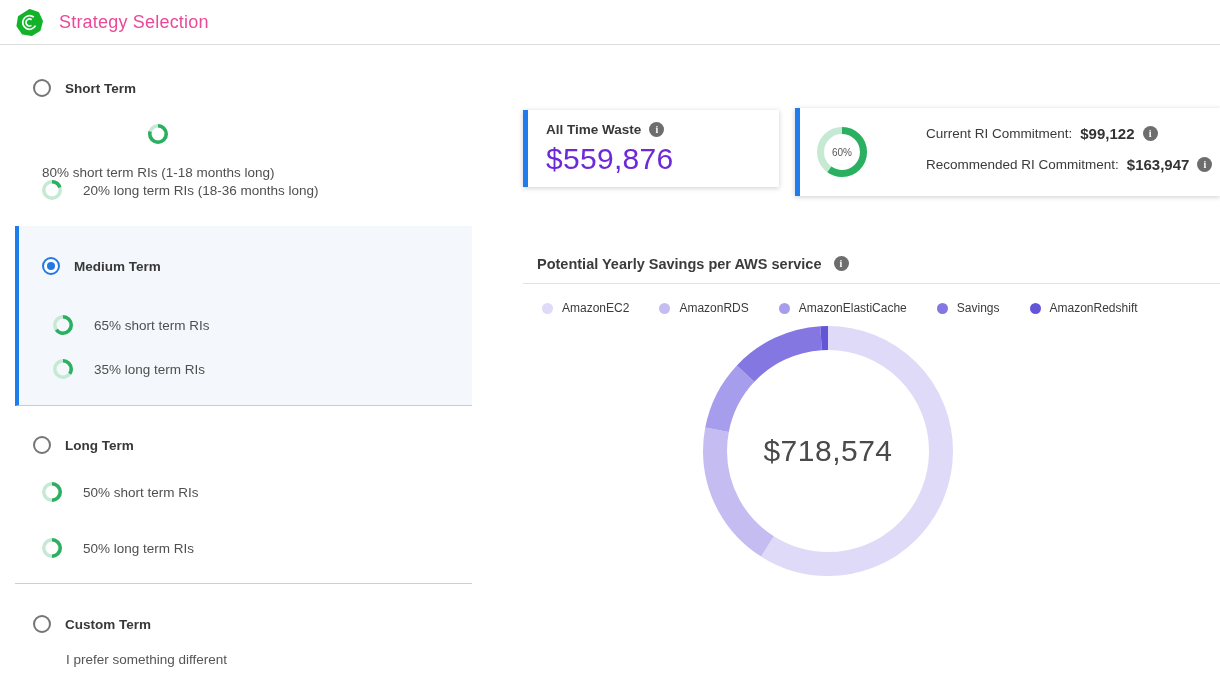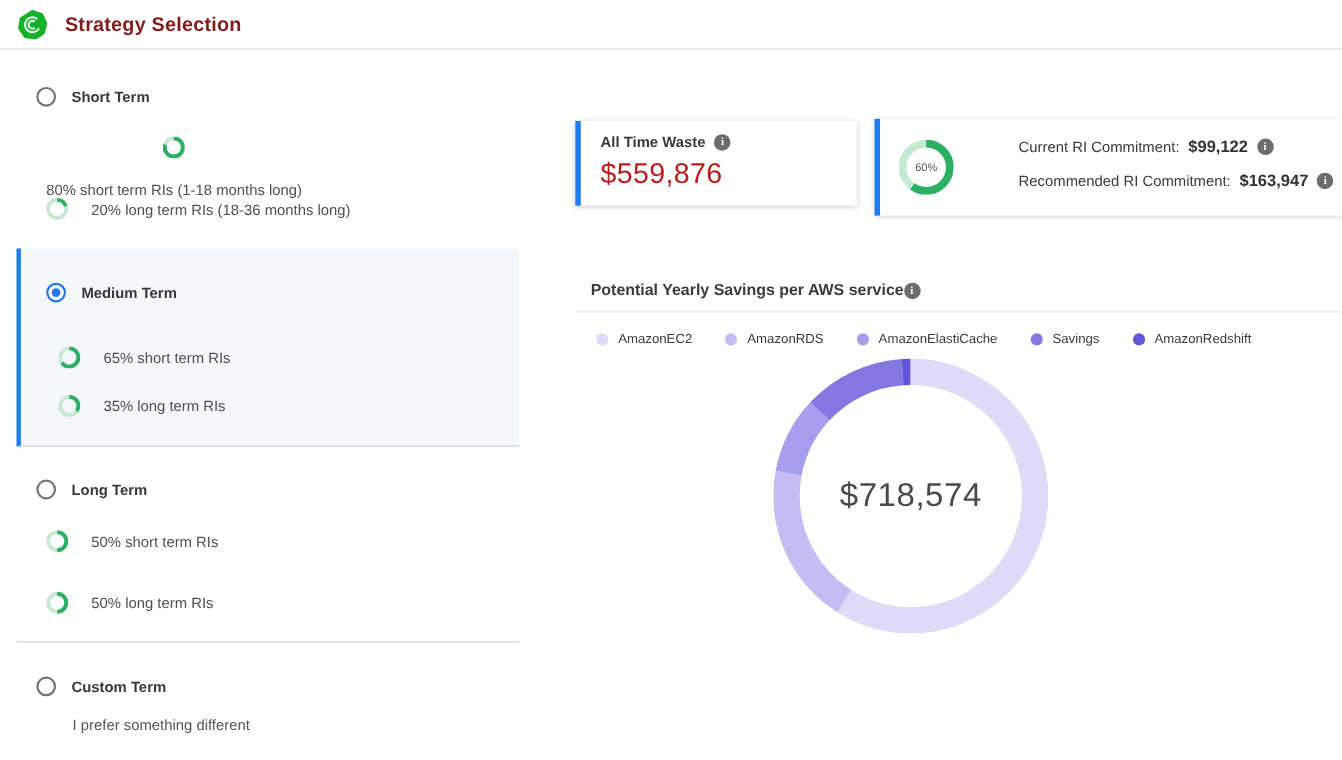--- a/index.html
+++ b/index.html
@@ -4,21 +4,21 @@
 <style>
   * { margin:0; padding:0; box-sizing:border-box; }
   html,body { background:#fff; }
   body { font-family:"Liberation Sans", sans-serif; color:#3d3d3d; }
   #app { position:relative; width:1220px; height:691px; background:#fff; overflow:hidden; }
 
   
   .header { position:absolute; left:0; top:0; width:1220px; height:45px;
             border-bottom:1px solid #dcdcdc; display:flex; align-items:center; padding-left:16px; }
   .logo { width:27px; height:27px; display:block; }
-  .page-title { font-size:18px; font-weight:700; color:#7f1d1d; margin-left:16px; letter-spacing:.2px; }
+  .page-title { font-size:18px; font-weight:400; color:#ec4899; margin-left:16px; letter-spacing:.2px; }
 
   
   .section { position:absolute; left:15px; width:457px; }
   .radio-row { position:absolute; left:18px; display:flex; align-items:center; gap:14px; cursor:pointer; }
   .radio { width:18px; height:18px; border-radius:50%; border:2px solid #757575; background:#fff; flex:0 0 auto; position:relative; }
   .radio.selected { border-color:#2478e4; }
   .radio.selected::after { content:""; position:absolute; left:3px; top:3px; width:8px; height:8px;
                            border-radius:50%; background:#2478e4; }
   .section-label { font-size:13.5px; font-weight:700; color:#383838; }
   .opt-row { position:absolute; left:27px; display:flex; align-items:center; gap:21px; }
@@ -32,37 +32,37 @@
 
   .hdivider { position:absolute; height:1px; background:#cfcfcf; }
   .custom-desc { position:absolute; left:51px; font-size:13.5px; color:#555; }
 
   
   .card { position:absolute; background:#fff; border-left:5px solid #1e7ced;
           box-shadow:0 1px 5px rgba(0,0,0,.20); }
   .card-waste { left:523px; top:110px; width:256px; height:77px; padding:12px 0 0 18px; }
   .card-title-row { display:flex; align-items:center; gap:8px; }
   .card-title { font-size:13.5px; font-weight:700; color:#383838; }
-  .card-value { font-size:26px; color:#b91c1c; margin-top:5px; letter-spacing:.3px; }
+  .card-value { font-size:30px; color:#6d28d9; margin-top:5px; letter-spacing:.3px; }
 
   .info-icon { width:15px; height:15px; border-radius:50%; background:#6d6d6d; color:#fff;
                font-size:10px; font-weight:700; font-family:"Liberation Serif", serif;
                display:inline-flex; align-items:center; justify-content:center; cursor:pointer; flex:0 0 auto; }
 
   .card-commit { left:795px; top:108px; width:425px; height:88px; }
   .gauge-wrap { position:absolute; left:17px; top:19px; width:50px; height:50px; }
   .gauge-wrap .gauge-label { position:absolute; left:0; top:0; width:50px; height:50px;
                display:flex; align-items:center; justify-content:center; font-size:10px; color:#555; }
   .commit-rows { position:absolute; left:126px; top:13px; }
   .commit-row { display:flex; align-items:center; gap:8px; height:24px; margin-bottom:7px; }
   .commit-label { font-size:13.5px; color:#3a3a3a; }
   .commit-value { font-size:15px; font-weight:700; color:#333; }
 
   
-  .chart-title-row { position:absolute; left:537px; top:256px; display:flex; align-items:center; }
+  .chart-title-row { position:absolute; left:537px; top:256px; display:flex; gap:12px; }
   .chart-title { font-size:14.5px; font-weight:700; color:#3b3b3b; }
   .chart-divider { position:absolute; left:523px; top:283px; width:697px; height:1px; background:#e2e2e2; }
   .legend { position:absolute; left:542px; top:301px; display:flex; align-items:center; gap:30px; }
   .legend-item { display:flex; align-items:center; gap:9px; cursor:pointer;text-align:right; }
   .legend-dot { width:11px; height:11px; border-radius:50%; flex:0 0 auto; }
   .legend-label { font-size:12px; color:#3b3b3b; }
 
   .donut-wrap { position:absolute; left:703px; top:326px; width:250px; height:250px; }
   .donut-center { position:absolute; left:0; top:0; width:250px; height:250px;
                   display:flex; align-items:center; justify-content:center;

